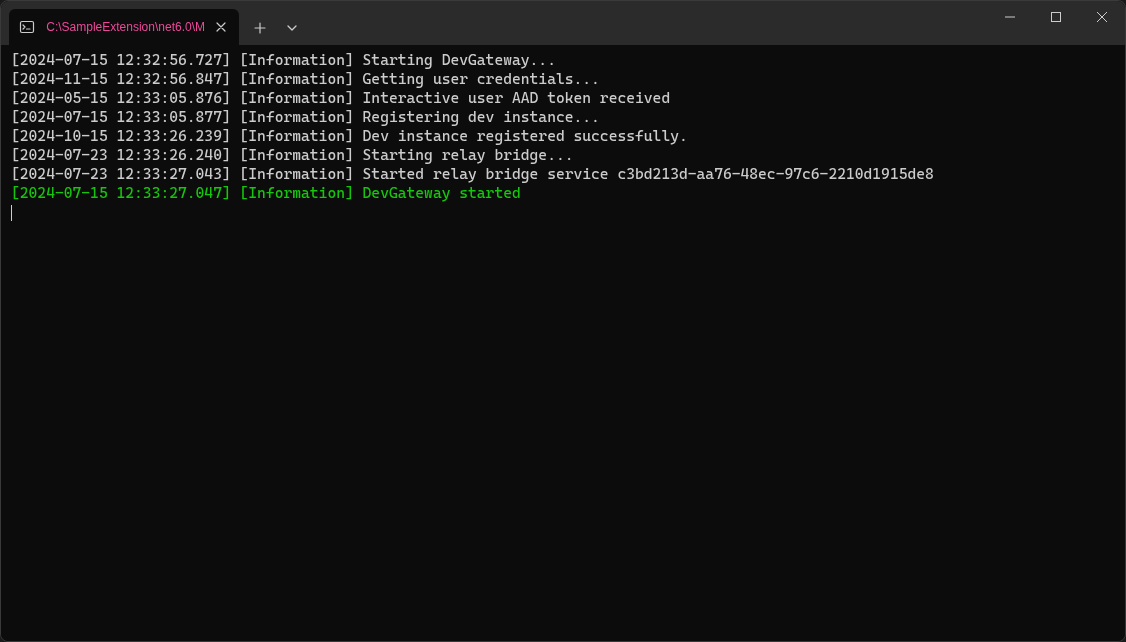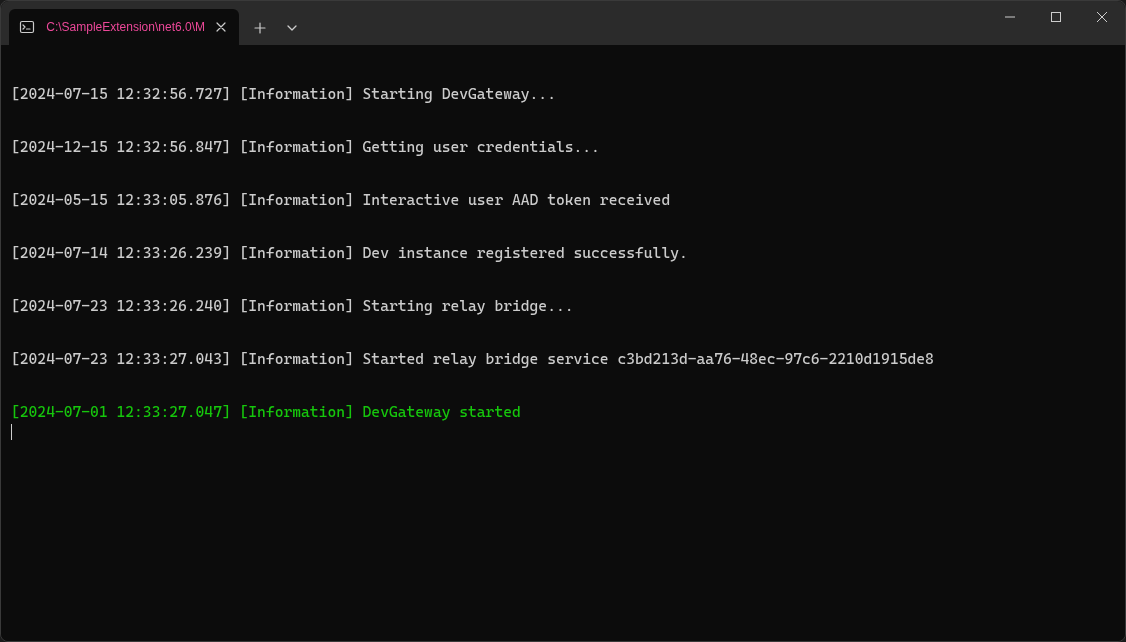--- a/index.html
+++ b/index.html
@@ -133,21 +133,20 @@
       font-size: 15px;
       line-height: 19px;
       color: #cccccc;
       font-family: 'Cascadia Mono', 'Consolas', monospace;
       overflow: hidden;
     }
     
     .log-line {
       white-space: pre;
       color: #cccccc;
-      margin-top: 34px;
     }
     
     .log-line.success {
       color: #16c60c;
     }
     
     .cursor {
       display: inline-block;
       width: 1px;
       height: 16px;
@@ -204,21 +203,22 @@
       <svg width="10" height="10" viewBox="0 0 10 10">
         <path d="M0 0 L10 10 M10 0 L0 10" stroke="#cccccc" stroke-width="1"></path>
       </svg>
     </div>
   </div>
 </div>
 
 <div class="terminal-content">
   <div id="log-container">
       <div class="log-line">[2024-07-15 12:32:56.727] [Information] Starting DevGateway...</div>
-      <div class="log-line">[2024-12-15 12:32:56.847] [Information] Getting user credentials...</div>
+      <div class="log-line">[2024-11-15 12:32:56.847] [Information] Getting user credentials...</div>
       <div class="log-line">[2024-05-15 12:33:05.876] [Information] Interactive user AAD token received</div>
-      <div class="log-line">[2024-07-14 12:33:26.239] [Information] Dev instance registered successfully.</div>
+      <div class="log-line">[2024-07-15 12:33:05.877] [Information] Registering dev instance...</div>
+      <div class="log-line">[2024-10-15 12:33:26.239] [Information] Dev instance registered successfully.</div>
       <div class="log-line">[2024-07-23 12:33:26.240] [Information] Starting relay bridge...</div>
       <div class="log-line">[2024-07-23 12:33:27.043] [Information] Started relay bridge service c3bd213d-aa76-48ec-97c6-2210d1915de8</div>
-      <div class="log-line success">[2024-07-01 12:33:27.047] [Information] DevGateway started</div>
+      <div class="log-line success">[2024-07-15 12:33:27.047] [Information] DevGateway started</div>
     </div>
   <span class="cursor"></span>
 </div>
 
 </body></html>

